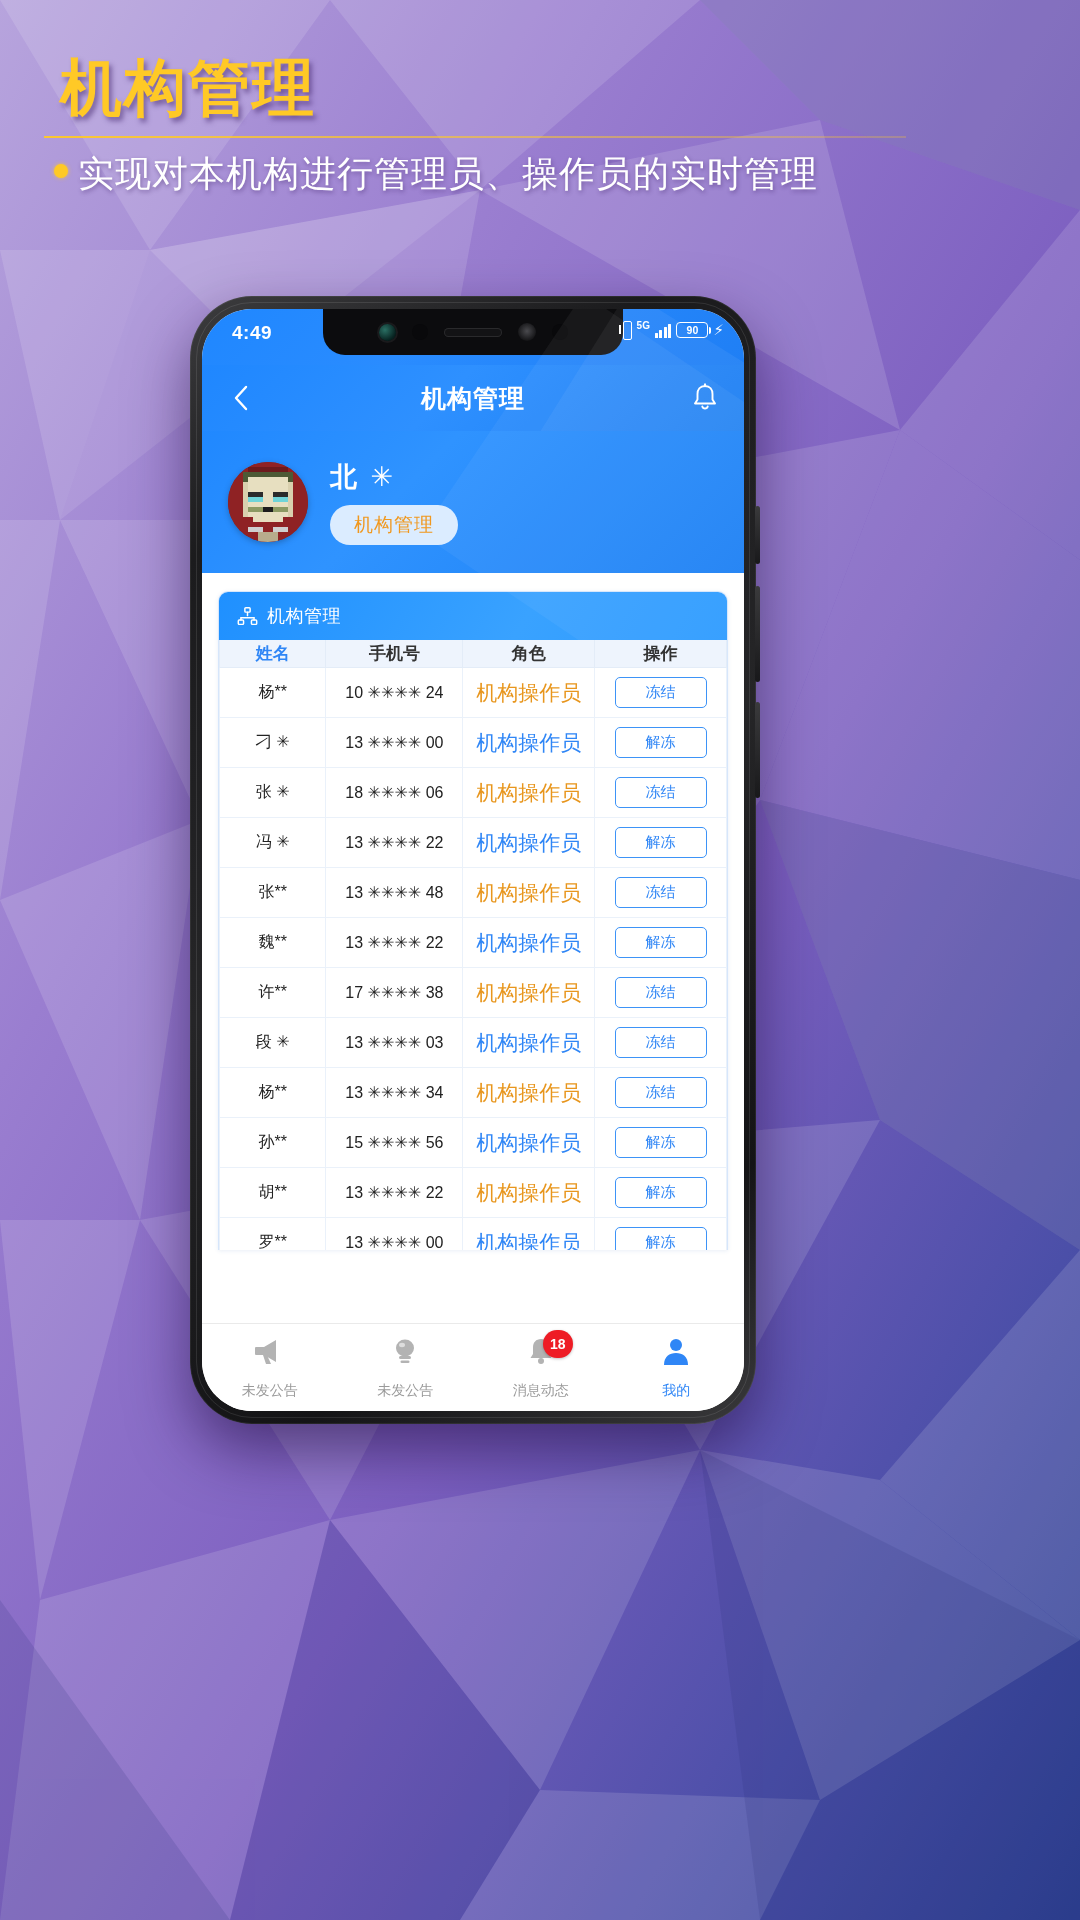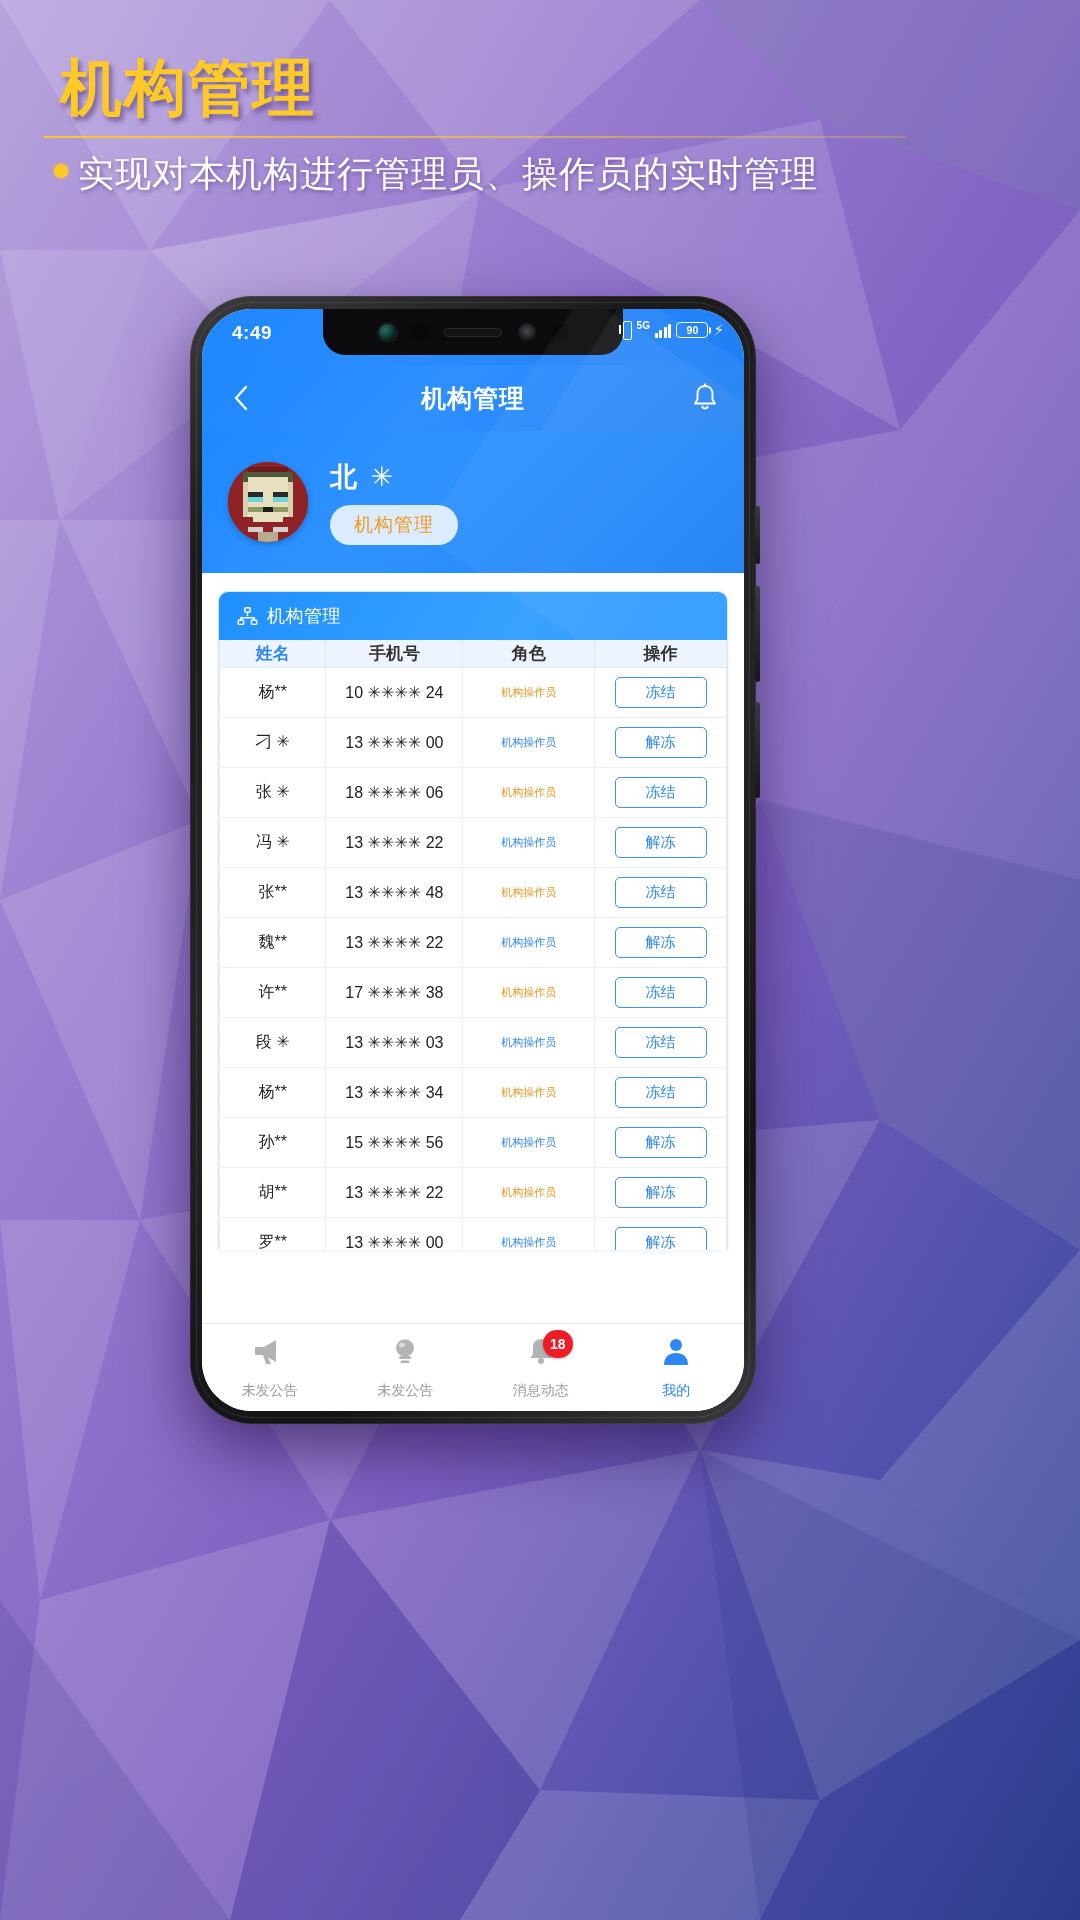--- a/index.html
+++ b/index.html
@@ -177,21 +177,21 @@
     padding:2px 0; border:1px solid #e3ecf8; border-top:none;
   }
   th.c-name { color:#2f86f6; width:21%; }
   th.c-phone{ width:27%; }
   th.c-role { width:26%; }
   th.c-act  { width:26%; }
   td {
     font-size:16px; text-align:center; padding:9px 0;
     border:1px solid #eaf1fa; color:#222; height:44px;
   }
-  td.role { font-size:11px; }
+  td.role { font-size:21px; }
   .role-orange { color:#e8961d; }
   .role-blue { color:#2f86f6; }
   .act-btn {
     display:inline-block; min-width:92px; padding:5px 0;
     border:1px solid #3d93f7; border-radius:5px; color:#2f86f6;
     font-size:15px; background:#fff;
   }
   .tbl-wrap { position:relative; max-height:610px; overflow:hidden; }
 
   

